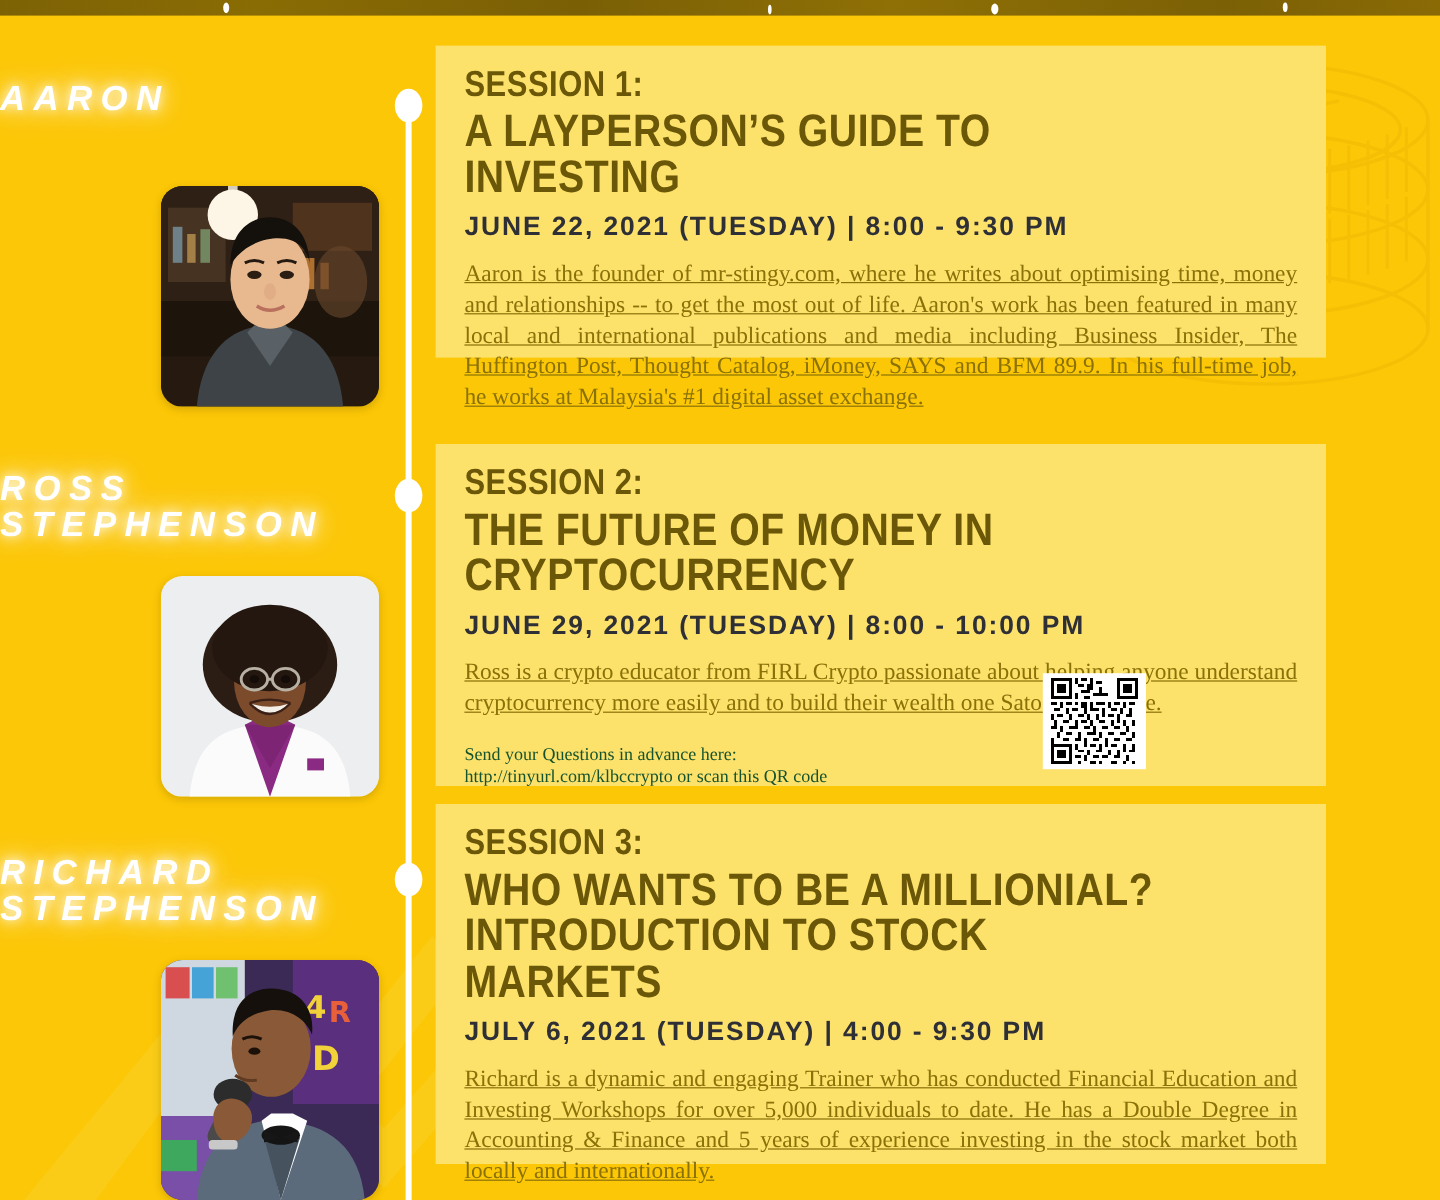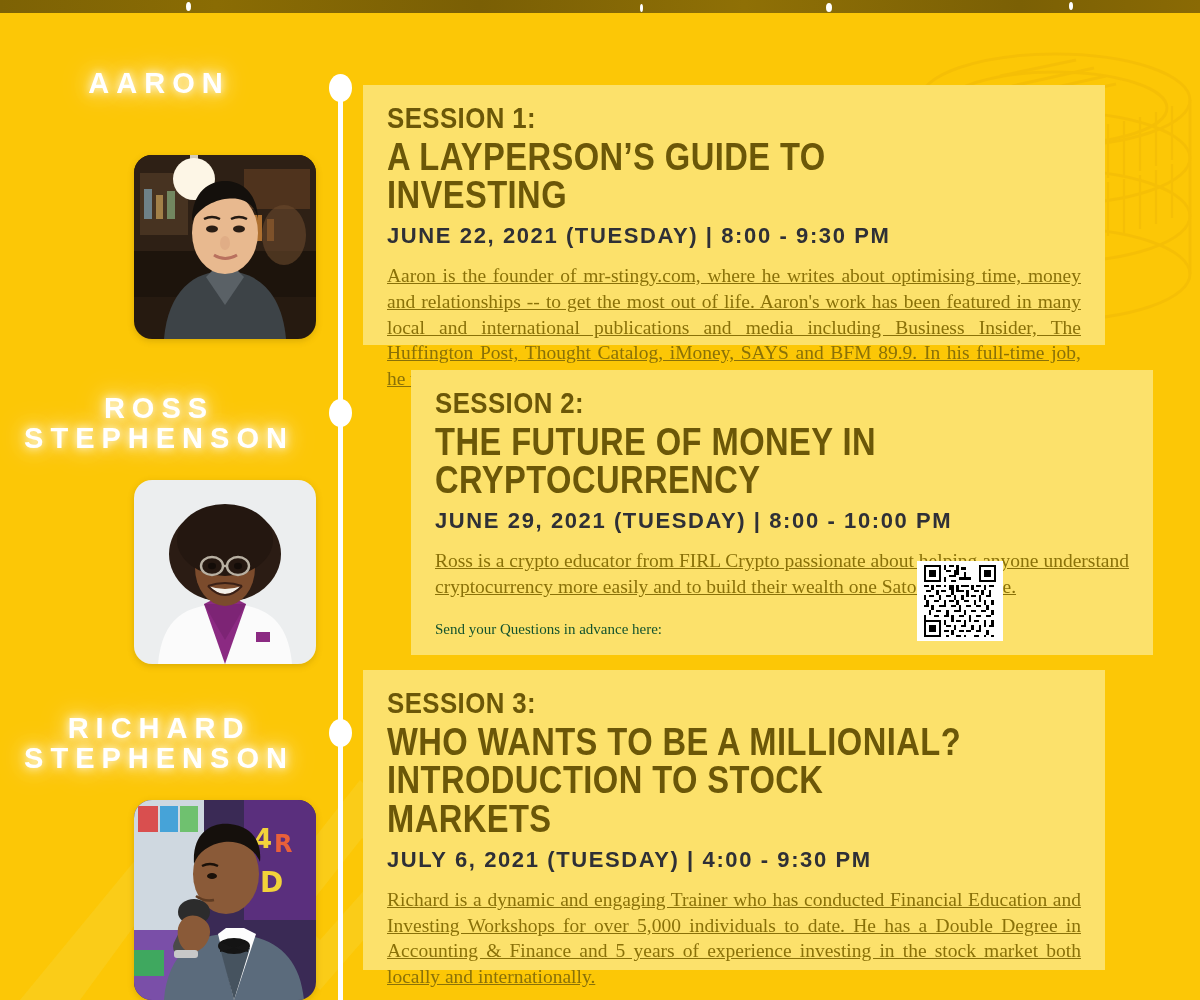--- a/index.html
+++ b/index.html
@@ -20,21 +20,21 @@
 
   
   #coin-watermark{position:absolute;right:-10px;top:30px;width:330px;height:360px;opacity:.5;pointer-events:none;}
   #zig-watermark{position:absolute;left:20px;bottom:0;width:480px;height:280px;opacity:.55;pointer-events:none;}
 
   
   #timeline{position:absolute;left:338px;top:80px;width:5px;height:920px;background:#ffffff;}
   .tl-dot{position:absolute;left:329px;width:23px;height:28px;background:#ffffff;border-radius:50%;}
 
   
-  .speaker{position:absolute;left:0;width:330px;text-align:center;}
+  .speaker{position:absolute;left:0;width:330px;text-align:left;font-style:italic;}
   .sp-name{
     color:#ffffff;font-weight:700;letter-spacing:7px;line-height:1.04;
     font-size:29px;
     text-shadow:0 0 9px rgba(255,255,255,.95),0 0 20px rgba(255,255,255,.8),0 0 34px rgba(255,255,255,.55);
     padding-right:12px;
   }
   .sp-photo{
     position:absolute;width:182px;height:184px;left:134px;
     border-radius:18px;overflow:hidden;
     box-shadow:0 2px 6px rgba(120,90,0,.25);
@@ -244,34 +244,35 @@
     <ellipse cx="78" cy="76" rx="5" ry="3" fill="#1b1109"></ellipse>
     <path d="M68 66 Q76 62 84 66" stroke="#1b1109" stroke-width="2.5" fill="none"></path>
     <path d="M62 96 Q70 102 80 100" stroke="#5e3b22" stroke-width="2.5" fill="none"></path>
     <ellipse cx="60" cy="112" rx="16" ry="13" fill="#2c2c2c"></ellipse>
     <rect x="44" y="116" width="22" height="42" rx="9" transform="rotate(26 55 137)" fill="#4a4a4a"></rect>
     <path d="M44 128 C48 112 66 112 74 124 C80 134 72 150 60 152 C50 154 42 142 44 128 Z" fill="#8a5a38"></path>
     <rect x="40" y="150" width="24" height="8" rx="3" fill="#c8c8c8"></rect>
   </svg>
 </div>
 
-<div class="card" style="top:38px;height:260px;margin-top:47px;">
+<div class="card" style="top:38px;height:260px;">
   <div class="s-kicker">SESSION 1:</div>
   <div class="s-title">A LAYPERSON’S GUIDE TO INVESTING</div>
   <div class="s-date">JUNE 22, 2021 (TUESDAY)  |  8:00 - 9:30 PM</div>
   <div class="s-body">Aaron is the founder of mr-stingy.com, where he writes about optimising time, money and relationships -- to get the most out of life. Aaron's work has been featured in many local and international publications and media including Business Insider, The Huffington Post, Thought Catalog, iMoney, SAYS and BFM 89.9. In his full-time job, he works at Malaysia's #1 digital asset exchange.</div>
 </div>
 
-<div class="card" style="top:370px;height:285px;margin-left:48px;">
+<div class="card" style="top:370px;height:285px;">
   <div class="s-kicker">SESSION 2:</div>
   <div class="s-title">THE FUTURE OF MONEY IN CRYPTOCURRENCY</div>
   <div class="s-date">JUNE 29, 2021 (TUESDAY)  |  8:00 - 10:00 PM</div>
   <div class="s-body">Ross is a crypto educator from FIRL Crypto passionate about helping anyone understand cryptocurrency more easily and to build their wealth one Satoshi at a time.</div>
   <div class="s-extra">
     <div>Send your Questions in advance here:</div>
+    <div>http://tinyurl.com/klbccrypto or scan this QR code</div>
   </div>
   <div class="qr">
     <svg viewBox="0 0 29 29" shape-rendering="crispEdges">
       <rect width="29" height="29" fill="#ffffff"></rect>
       <g fill="#000000">
         <rect x="0" y="0" width="7" height="1"></rect>
           <rect x="0" y="6" width="7" height="1"></rect>
         <rect x="0" y="0" width="1" height="7"></rect>
           <rect x="6" y="0" width="1" height="7"></rect>
         <rect x="2" y="2" width="3" height="3"></rect>

